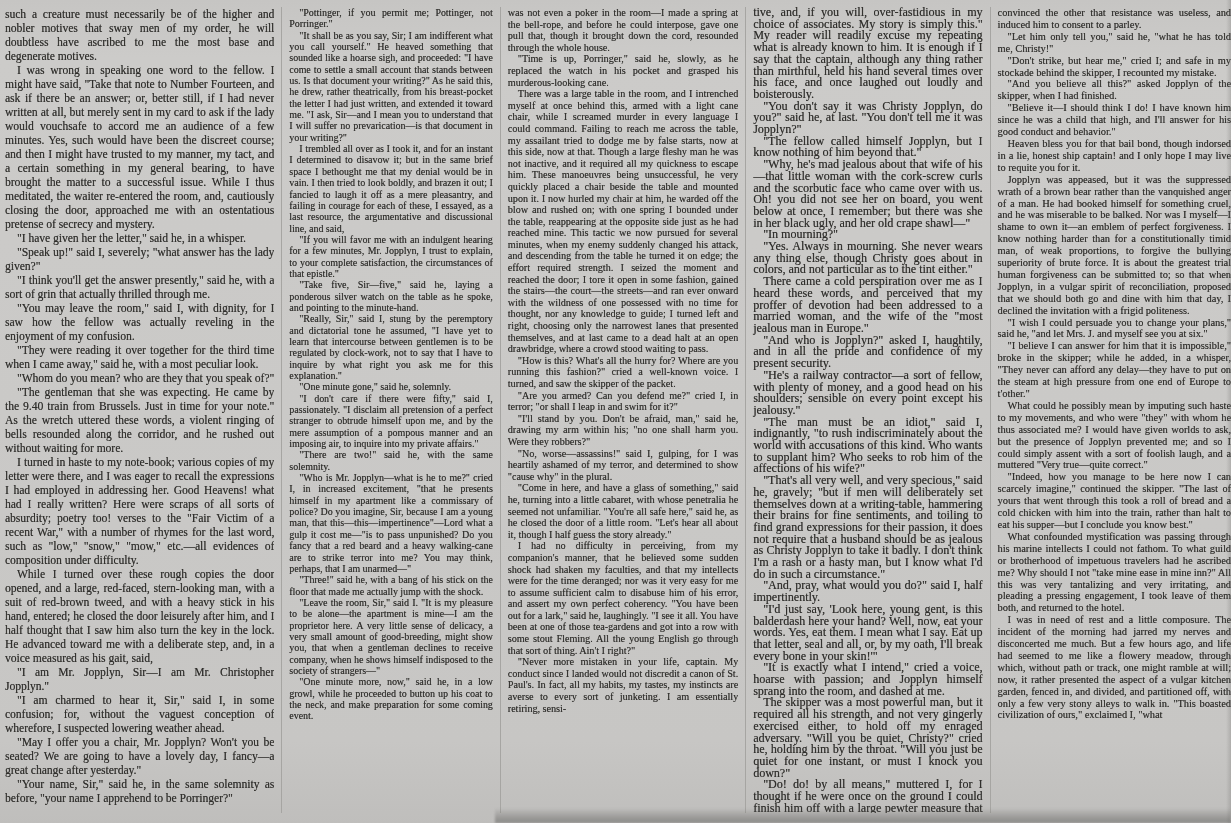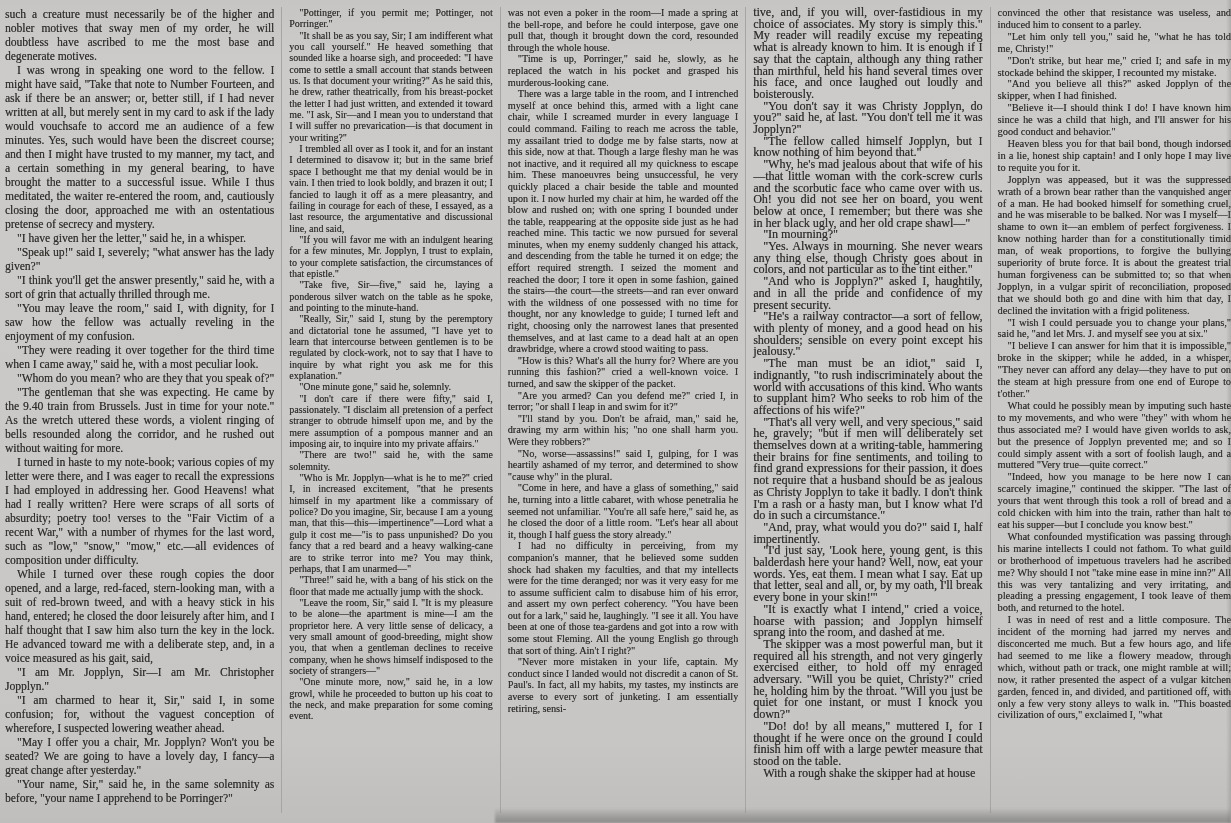--- a/index.html
+++ b/index.html
@@ -94,20 +94,21 @@
         <p>I had no difficulty in perceiving, from my companion's manner, that he believed some sudden shock had shaken my faculties, and that my intellects were for the time deranged; nor was it very easy for me to assume sufficient calm to disabuse him of his error, and assert my own perfect coherency. "You have been out for a lark," said he, laughingly. "I see it all. You have been at one of those tea-gardens and got into a row with some stout Fleming. All the young English go through that sort of thing. Ain't I right?"</p>
         <p>"Never more mistaken in your life, captain. My conduct since I landed would not discredit a canon of St. Paul's. In fact, all my habits, my tastes, my instincts are averse to every sort of junketing. I am essentially retiring, sensi-</p>
       </section>
     <section class="col col4">
         <p class="cont">tive, and, if you will, over-fastidious in my choice of associates. My story is simply this." My reader will readily excuse my repeating what is already known to him. It is enough if I say that the captain, although any thing rather than mirthful, held his hand several times over his face, and once laughed out loudly and boisterously.</p>
         <p>"You don't say it was Christy Jopplyn, do you?" said he, at last. "You don't tell me it was Jopplyn?"</p>
         <p>"The fellow called himself Jopplyn, but I know nothing of him beyond that."</p>
         <p>"Why, he's mad jealous about that wife of his—that little woman with the cork-screw curls and the scorbutic face who came over with us. Oh! you did not see her on board, you went below at once, I remember; but there was she in her black ugly, and her old crape shawl—"</p>
         <p>"In mourning?"</p>
         <p>"Yes. Always in mourning. She never wears any thing else, though Christy goes about in colors, and not particular as to the tint either."</p>
+        <p>There came a cold perspiration over me as I heard these words, and perceived that my proffer of devotion had been addressed to a married woman, and the wife of the "most jealous man in Europe."</p>
         <p>"And who is Jopplyn?" asked I, haughtily, and in all the pride and confidence of my present security.</p>
         <p>"He's a railway contractor—a sort of fellow, with plenty of money, and a good head on his shoulders; sensible on every point except his jealousy."</p>
         <p>"The man must be an idiot," said I, indignantly, "to rush indiscriminately about the world with accusations of this kind. Who wants to supplant him? Who seeks to rob him of the affections of his wife?"</p>
         <p>"That's all very well, and very specious," said he, gravely; "but if men will deliberately set themselves down at a writing-table, hammering their brains for fine sentiments, and toiling to find grand expressions for their passion, it does not require that a husband should be as jealous as Christy Jopplyn to take it badly. I don't think I'm a rash or a hasty man, but I know what I'd do in such a circumstance."</p>
         <p>"And, pray, what would you do?" said I, half impertinently.</p>
         <p>"I'd just say, 'Look here, young gent, is this balderdash here your hand? Well, now, eat your words. Yes, eat them. I mean what I say. Eat up that letter, seal and all, or, by my oath, I'll break every bone in your skin!'"</p>
         <p>"It is exactly what I intend," cried a voice, hoarse with passion; and Jopplyn himself sprang into the room, and dashed at me.</p>
         <p>The skipper was a most powerful man, but it required all his strength, and not very gingerly exercised either, to hold off my enraged adversary. "Will you be quiet, Christy?" cried he, holding him by the throat. "Will you just be quiet for one instant, or must I knock you down?"</p>
         <p>"Do! do! by all means," muttered I, for I thought if he were once on the ground I could finish him off with a large pewter measure that stood on the table.</p>
         <p>With a rough shake the skipper had at house</p>

